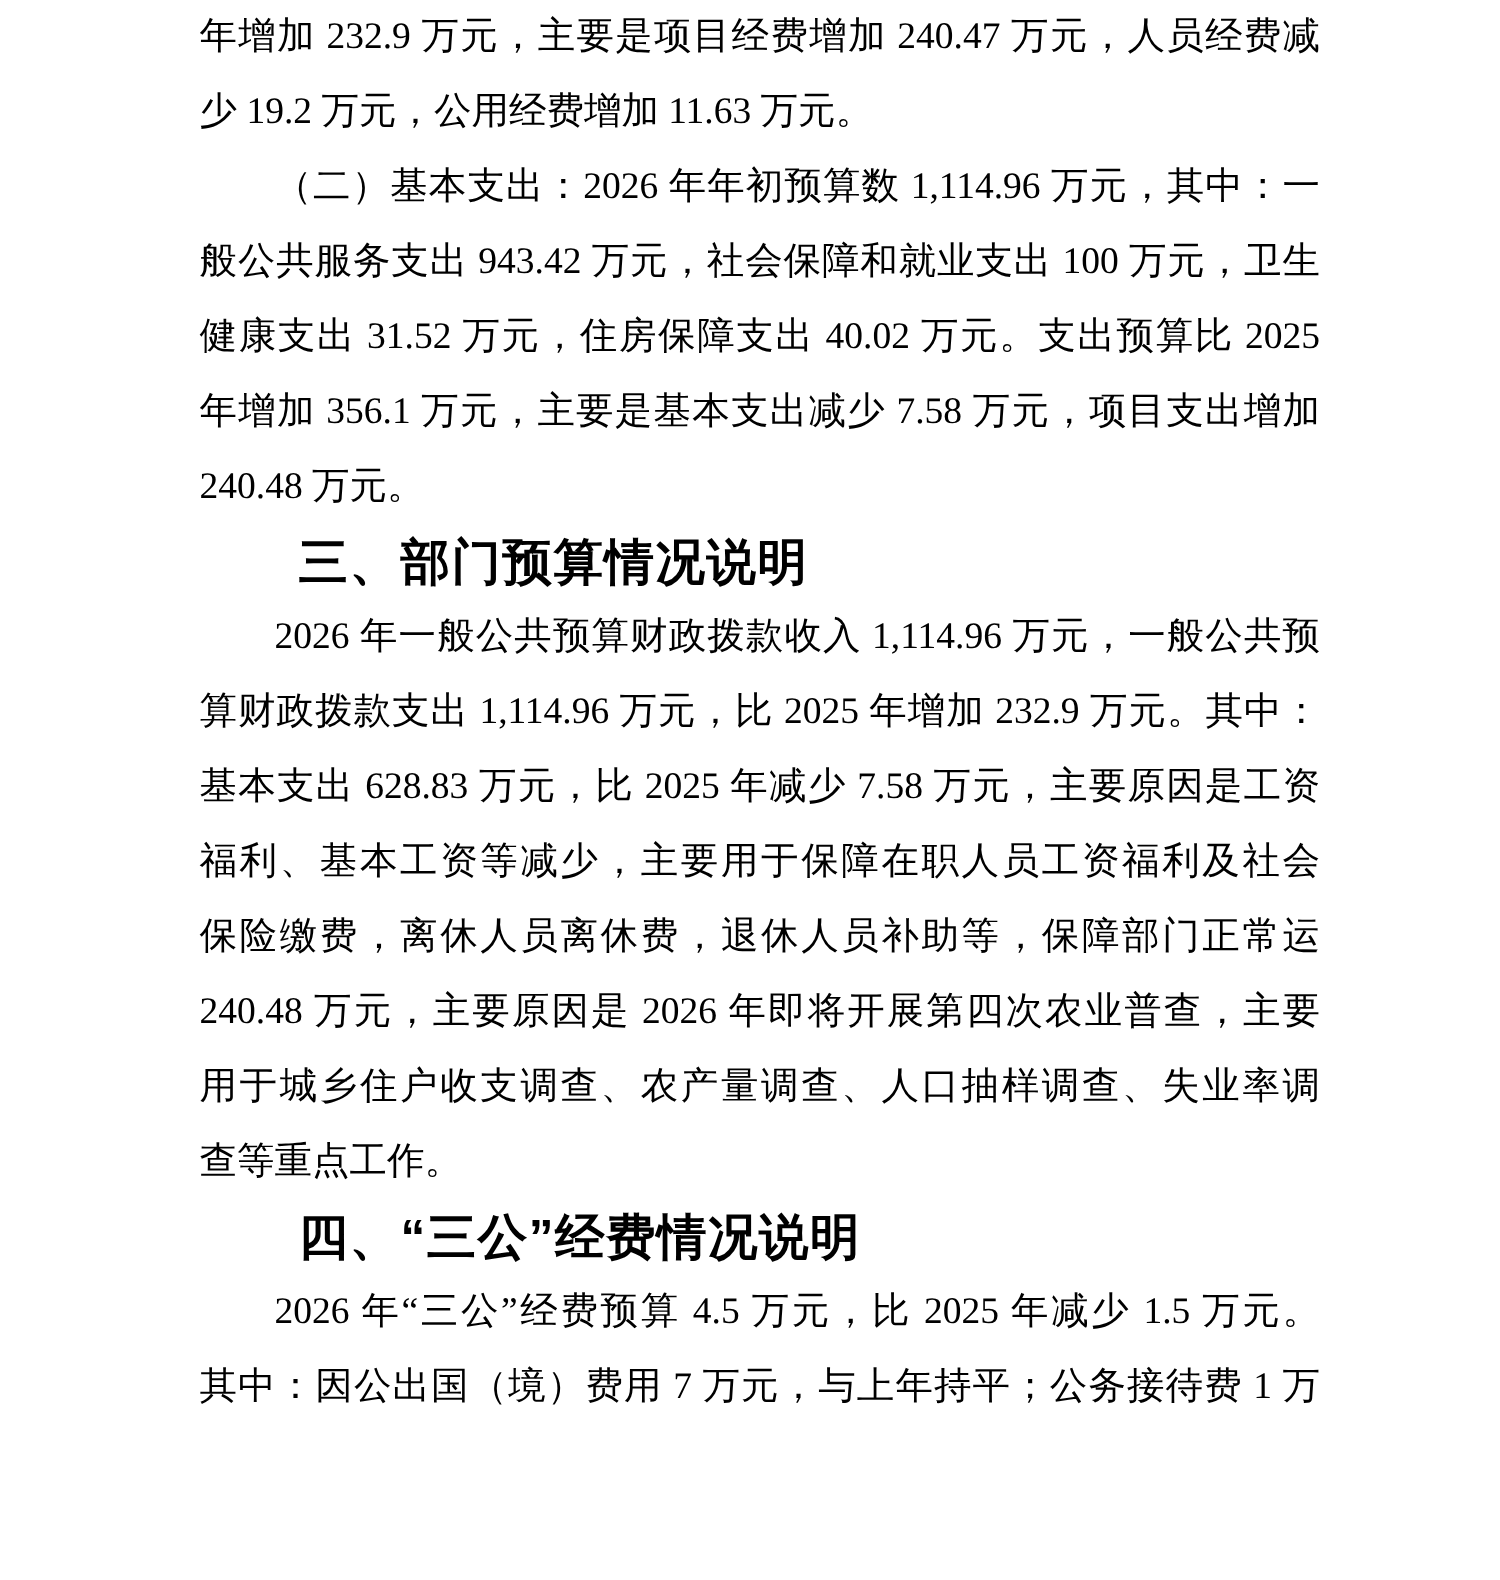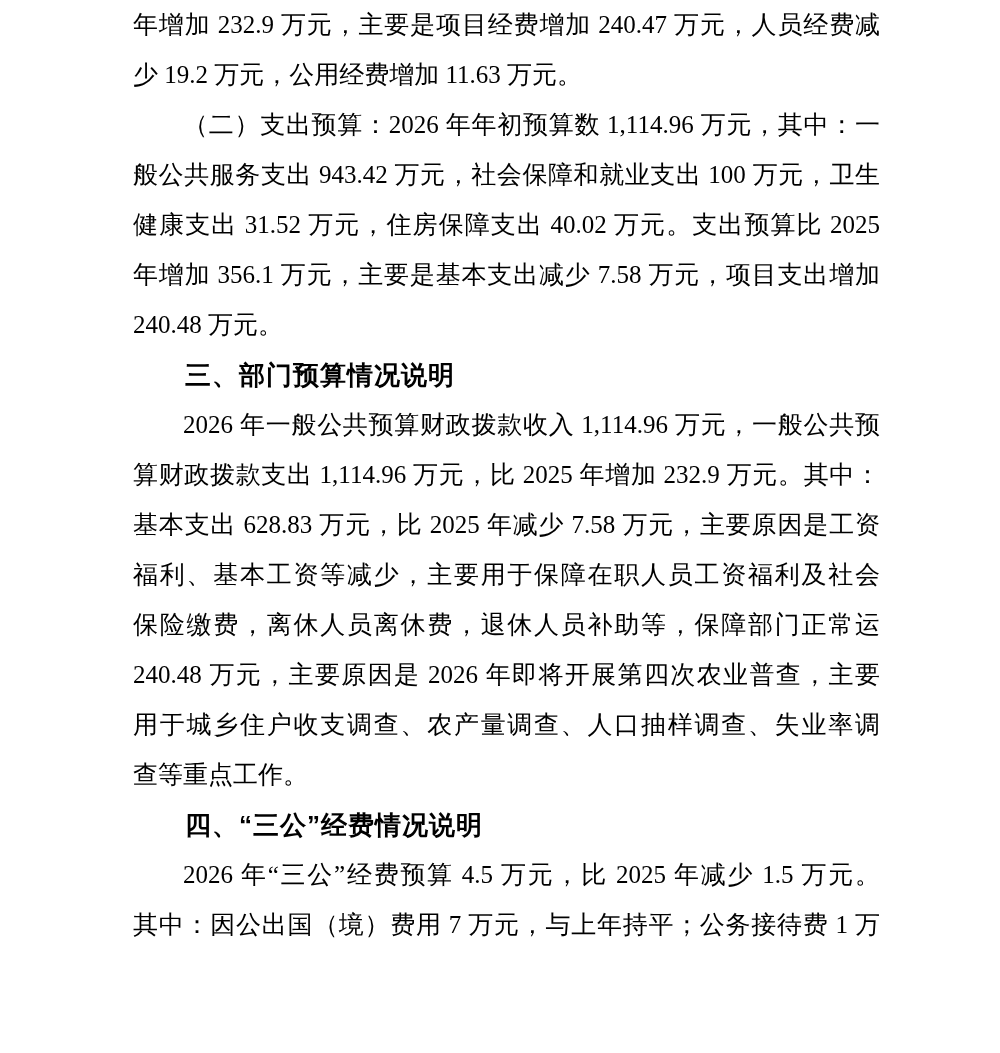--- a/index.html
+++ b/index.html
@@ -29,38 +29,38 @@
   .justify {
     text-align: justify;
     text-align-last: justify;
   }
   .indent {
     text-indent: 2em;
   }
   .heading {
     font-family: "Liberation Sans", "DejaVu Sans", sans-serif;
     font-weight: bold;
-    font-size: 26px;
+    font-size: 33px;
     letter-spacing: 1px;
   }
   .lead {
     font-family: "Liberation Serif", "DejaVu Serif", serif;
   }
 </style>
 </head>
 <body>
 
 <div class="page">
   <div class="doc-body">
 
     <div class="line justify">年增加 232.9 万元，主要是项目经费增加 240.47 万元，人员经费减</div>
     <div class="line">少 19.2 万元，公用经费增加 11.63 万元。</div>
 
     <div class="line justify indent">
-      <span class="lead">（二）支出预算：</span><span>2026 年年初预算数 1,114.96 万元，其中：一</span>
+      <span class="lead">（二）基本支出：</span><span>2026 年年初预算数 1,114.96 万元，其中：一</span>
     </div>
 
     <div class="line justify">般公共服务支出 943.42 万元，社会保障和就业支出 100 万元，卫生</div>
     <div class="line justify">健康支出 31.52 万元，住房保障支出 40.02 万元。支出预算比 2025</div>
     <div class="line justify">年增加 356.1 万元，主要是基本支出减少 7.58 万元，项目支出增加</div>
     <div class="line">240.48 万元。</div>
 
     <div class="line heading indent">三、部门预算情况说明</div>
 
     <div class="line justify indent">2026 年一般公共预算财政拨款收入 1,114.96 万元，一般公共预</div>

